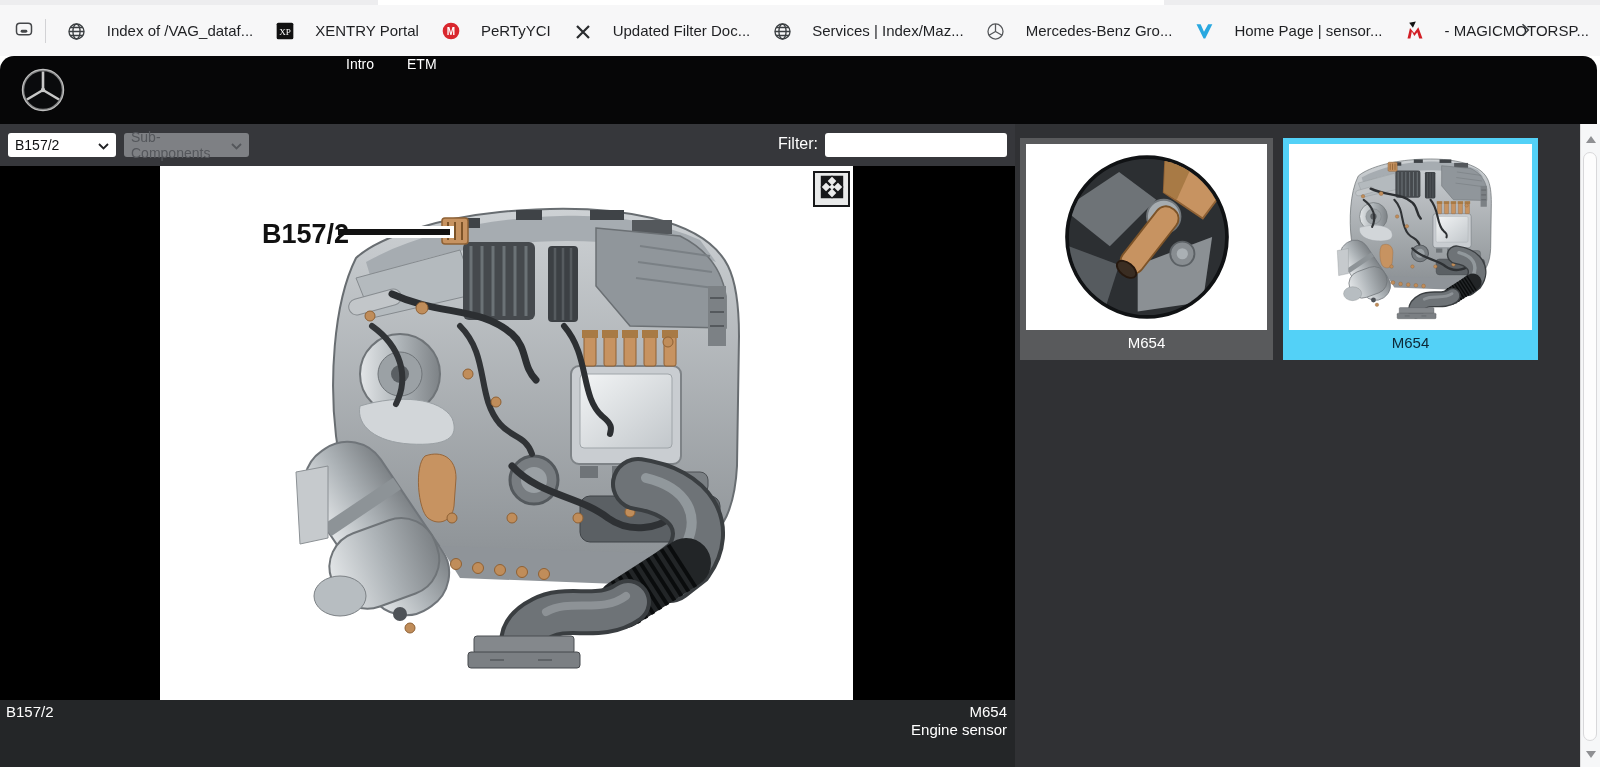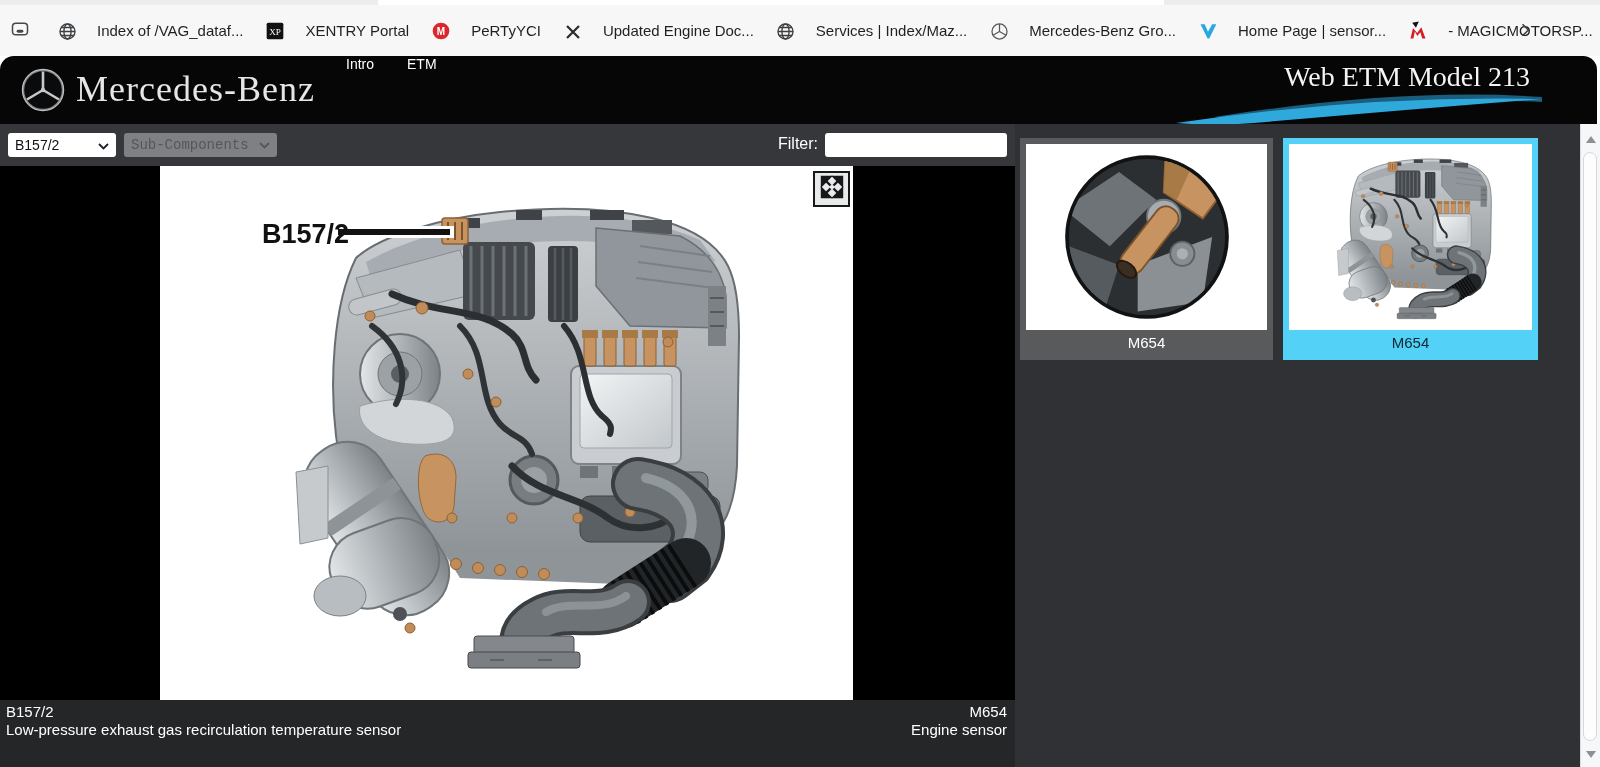--- a/index.html
+++ b/index.html
@@ -22,21 +22,21 @@
   .nav-sep{width:1px;background:#3c3c3e;}
   .title-wrap{position:absolute;right:67px;top:5px;text-align:right;}
   .etm-title{font-family:"Liberation Serif",serif;font-size:28px;color:#f4f4f4;text-shadow:0 1px 2px #000;}
   .swoosh{position:absolute;right:-14px;top:32px;}
 
   .content{display:flex;height:643px;background:#c4b5fd;}
   .left-main{width:1015px;display:flex;flex-direction:column;flex:0 0 auto;}
   .toolbar{position:relative;height:42px;background:#36373b;flex:0 0 auto;}
   .select{position:absolute;top:9px;height:24px;display:flex;align-items:center;justify-content:space-between;border-radius:3px;font-size:14px;padding:0 7px;cursor:pointer;box-sizing:border-box;}
   .select-component{left:8px;width:108px;background:#ffffff;color:#101113;}
-  .select-sub{left:124px;width:153px;background:#7e8084;color:#54565b;font-family:Liberation Mono, monospace;}
+  .select-sub{left:124px;width:125px;background:#7e8084;color:#54565b;}
   .filter-label{position:absolute;left:778px;top:11px;font-size:16px;color:#fff;}
   .filter-input{position:absolute;left:825px;top:9px;width:170px;height:24px;border:none;border-radius:3px;font-size:14px;padding:0 6px;outline:none;background:#fff;}
 
   .viewer{position:relative;flex:1;background:#000;}
   .image-panel{position:absolute;left:160px;top:0;width:693px;height:534px;background:#ffffff;}
   .engine-main{display:block;width:693px;height:534px;}
   .expand-btn{position:absolute;top:5px;right:3px;width:37px;height:36px;background:#e9eaea;border:2px solid #17181a;box-sizing:border-box;display:flex;align-items:center;justify-content:center;cursor:pointer;}
 
   .status-bar{position:relative;height:67px;background:#242628;color:#fff;font-size:15px;flex:0 0 auto;}
   .status-left{position:absolute;left:6px;top:3px;line-height:18px;}
@@ -270,21 +270,21 @@
             </svg>
           </span>
           <span>PeRTyYCI</span>
         </div>
         <div class="bm-item">
           <span class="bm-icon">
             <svg width="18" height="18" viewBox="0 0 24 24">
               <path d="M4,4 L20,20 M20,4 L4,20" stroke="#2a2c2f" stroke-width="3"></path>
             </svg>
           </span>
-          <span>Updated Engine Doc...</span>
+          <span>Updated Filter Doc...</span>
         </div>
         <div class="bm-item">
           <span class="bm-icon">
             <svg width="19" height="19" viewBox="0 0 24 24">
               <g fill="none" stroke="#3c4043" stroke-width="1.7">
                 <circle cx="12" cy="12" r="9.5"></circle>
                 <ellipse cx="12" cy="12" rx="4.5" ry="9.5"></ellipse>
                 <path d="M2.5,12 H21.5 M4,7 H20 M4,17 H20"></path>
               </g>
             </svg>
@@ -332,33 +332,25 @@
 
 <div class="app-header">
   <span class="mb-logo">
     <svg width="46" height="46" viewBox="0 0 46 46">
       <circle cx="23" cy="23" r="20" fill="none" stroke="#bfbfbf" stroke-width="2.4"></circle>
       <circle cx="23" cy="23" r="20" fill="#15171a" opacity="0.35"></circle>
       <path d="M23,23 L23,4.5 M23,23 L7,32.5 M23,23 L39,32.5" stroke="#c8c8c8" stroke-width="2.6"></path>
       <circle cx="23" cy="23" r="2.2" fill="#c8c8c8"></circle>
     </svg>
   </span>
-  <div class="brand">Mercedes-Benz</div>
   <div class="header-nav">
     <div class="nav-cell">Intro</div>
     <div class="nav-sep"></div>
     <div class="nav-cell">ETM</div>
     <div class="nav-sep"></div>
-  </div>
-  <div class="title-wrap">
-    <div class="etm-title">Web ETM Model 213</div>
-    <svg class="swoosh" width="370" height="34" viewBox="0 0 370 34">
-      <path d="M40,24 Q230,-6 368,4 L368,9 Q230,2 60,26 Z" fill="#1b5d7d"></path>
-      <path d="M2,30 Q190,2 368,6 Q240,16 80,30 Q40,33 2,30 Z" fill="#2fa8dc"></path>
-    </svg>
   </div>
 </div>
 
 <div class="content">
 
   <div class="left-main">
     <div class="toolbar">
       <div class="select select-component">
         <span>B157/2</span>
         <span><svg width="11" height="7" viewBox="0 0 11 7">
@@ -398,21 +390,20 @@
               </g>
             </svg>
           </span>
         </div>
       </div>
     </div>
 
     <div class="status-bar">
       <div class="status-left">
         <div>B157/2</div>
-        <div>Low-pressure exhaust gas recirculation temperature sensor</div>
       </div>
       <div class="status-right">
         <div>M654</div>
         <div>Engine sensor</div>
       </div>
     </div>
   </div>
 
   <div class="right-panel">
     <div class="thumb thumb-gray">

